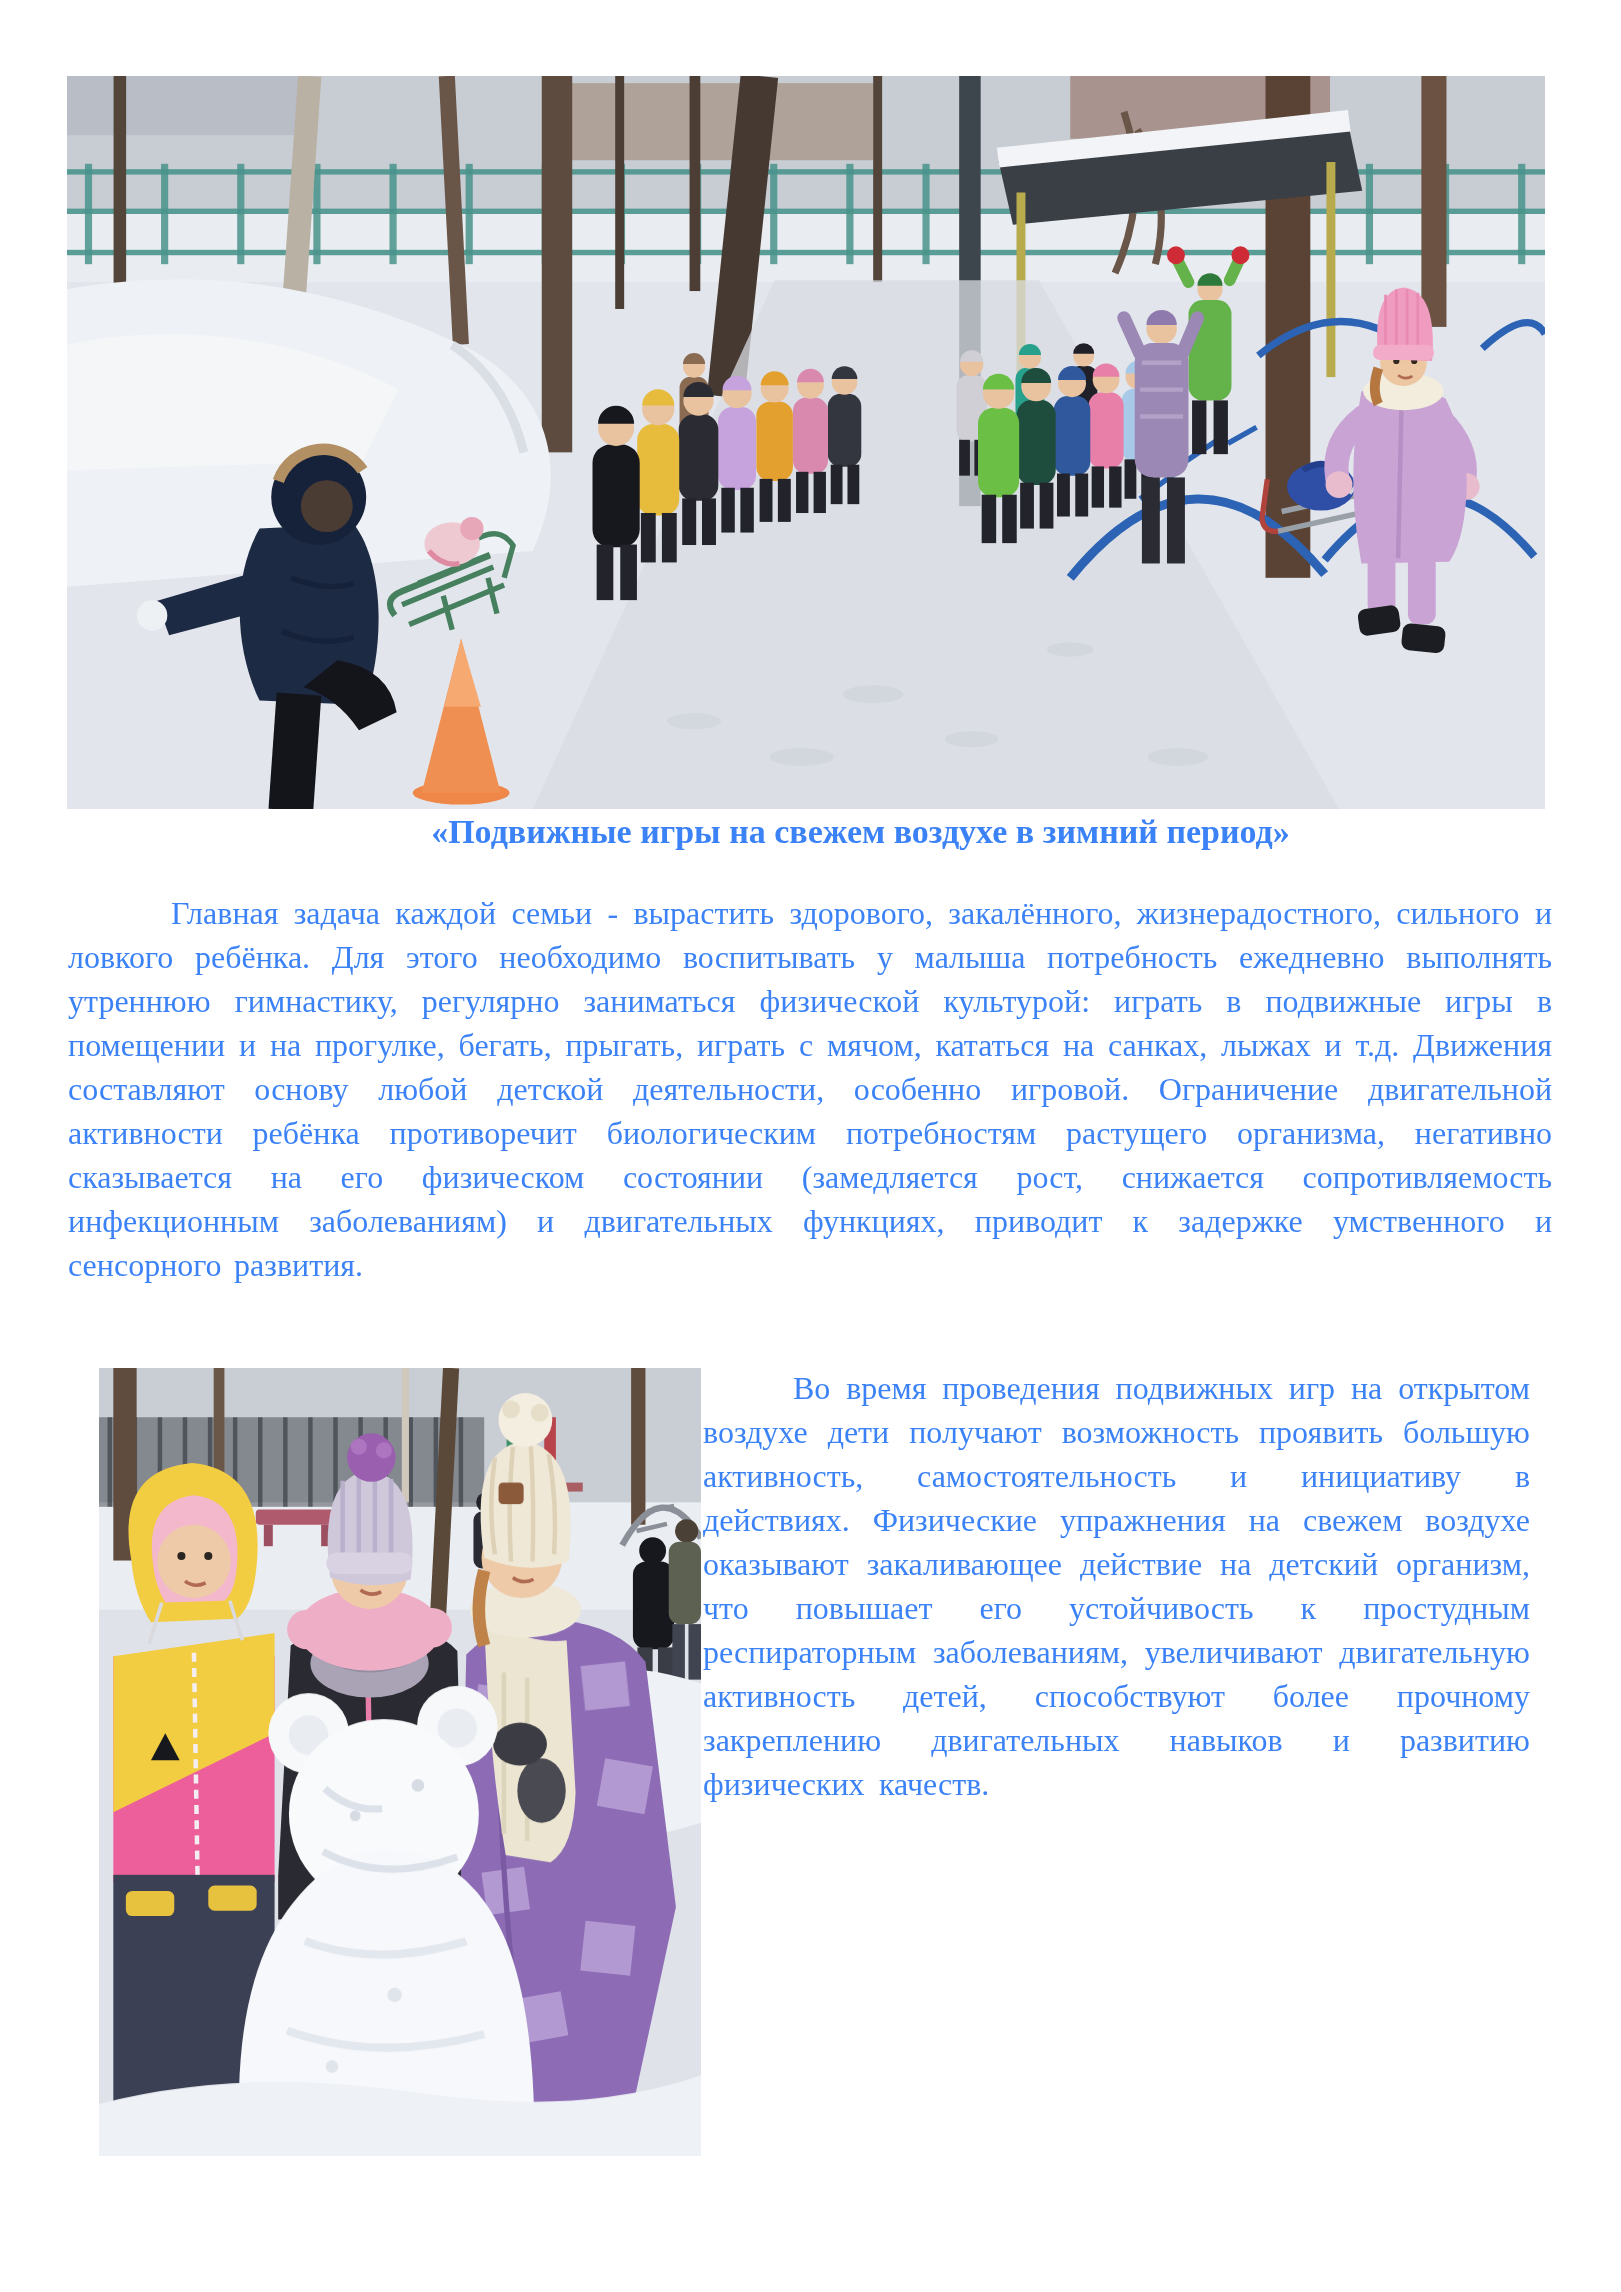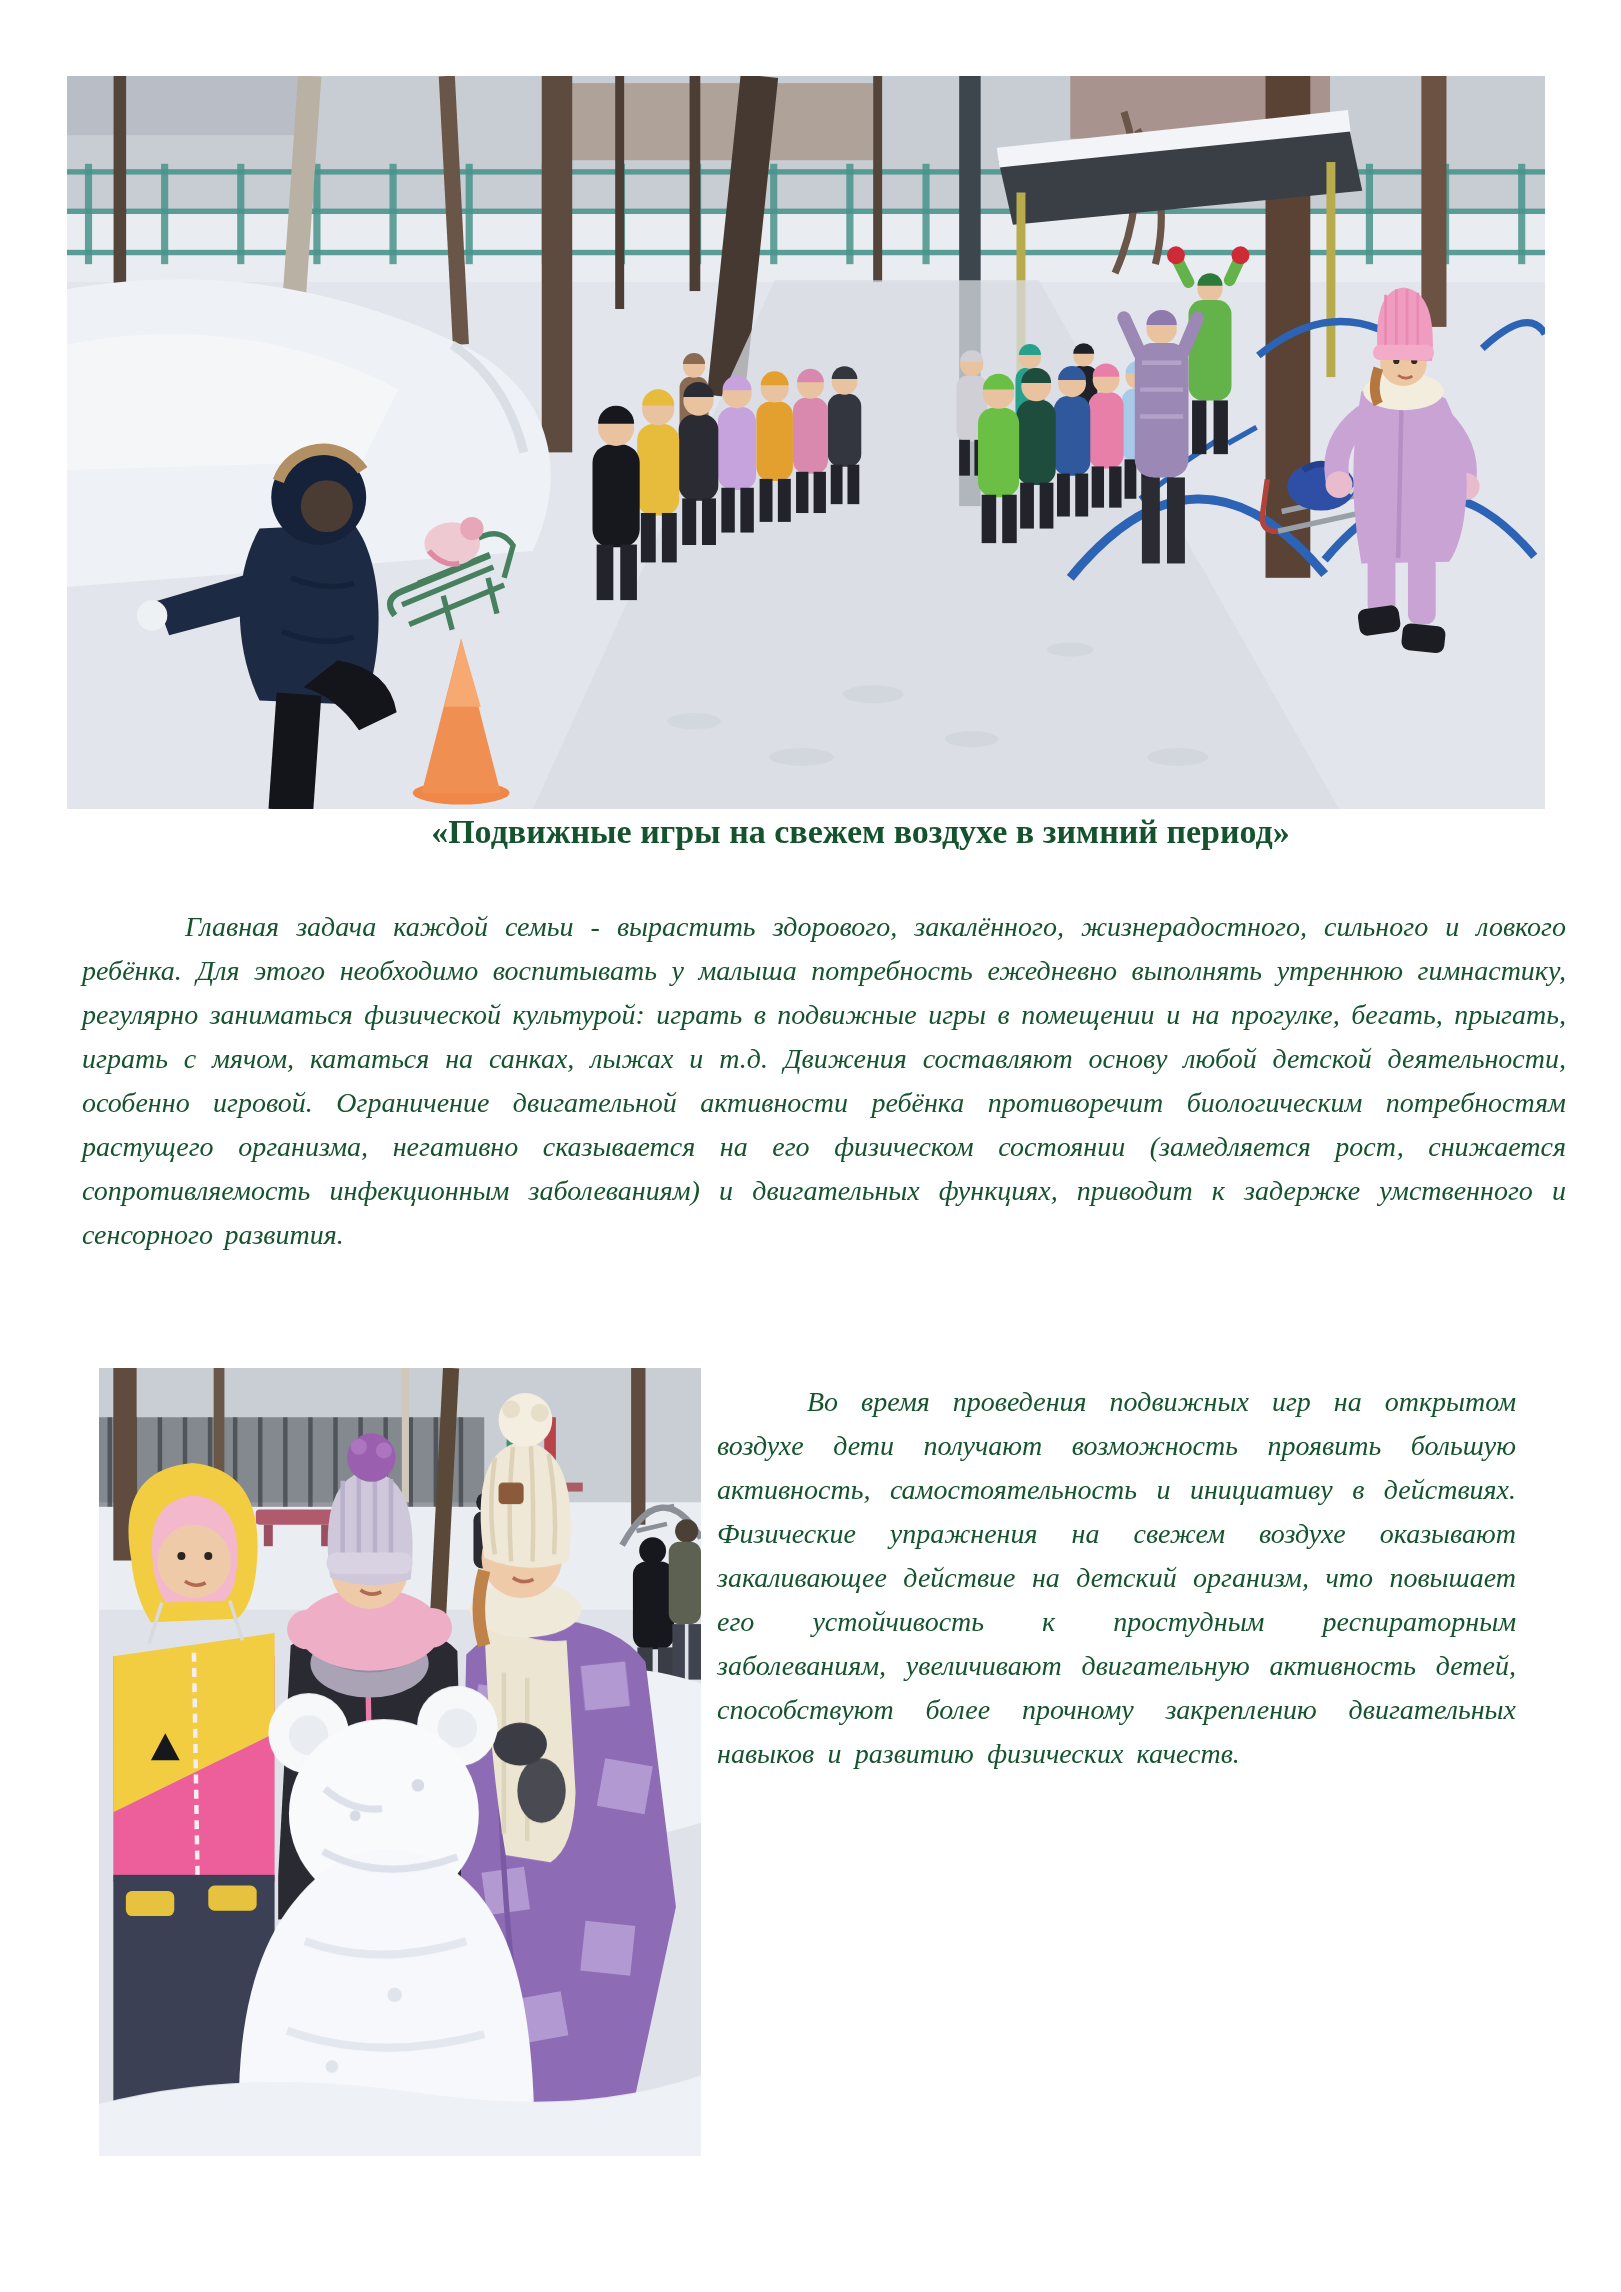--- a/index.html
+++ b/index.html
@@ -1,40 +1,39 @@
 <!DOCTYPE html>
 <html style="font-size:14.3px"><head>
 <meta charset="utf-8">
 <style>
   html,body{margin:0;padding:0;background:#888;}
   .page{
     position:relative;
     width:1621px;height:2293px;
     background:#ffffff;
     font-family:"Liberation Serif","DejaVu Serif",serif;
-    color:#14532d;
+    color:#3b82f6;
     overflow:hidden;
   }
   figure{margin:0;padding:0;}
   .photo{position:absolute;overflow:hidden;}
   .photo svg{display:block;width:100%;height:100%;}
   .photo1{left:67px;top:76px;width:1478px;height:733px;}
   .photo2{left:99px;top:1368px;width:602px;height:788px;}
   .title{
     position:absolute;left:67px;top:809px;width:1484px;
     margin:0;
     font-size:34px;font-weight:bold;line-height:45px;
     text-align:center;text-indent:103px;
     letter-spacing:0;
   }
   .para{
-    margin:15px;
-    font-size:28px;line-height:44px;
+    margin:1px;
+    font-size:32px;line-height:44px;
     text-align:justify;
-    font-style:italic;
   }
   .para1{
     position:absolute;left:67px;top:890px;width:1484px;
     text-indent:103px;
     word-spacing:4.5px;
   }
   .col2{
     position:absolute;left:702px;top:1365px;width:829px;
   }
   .col2 .para{

